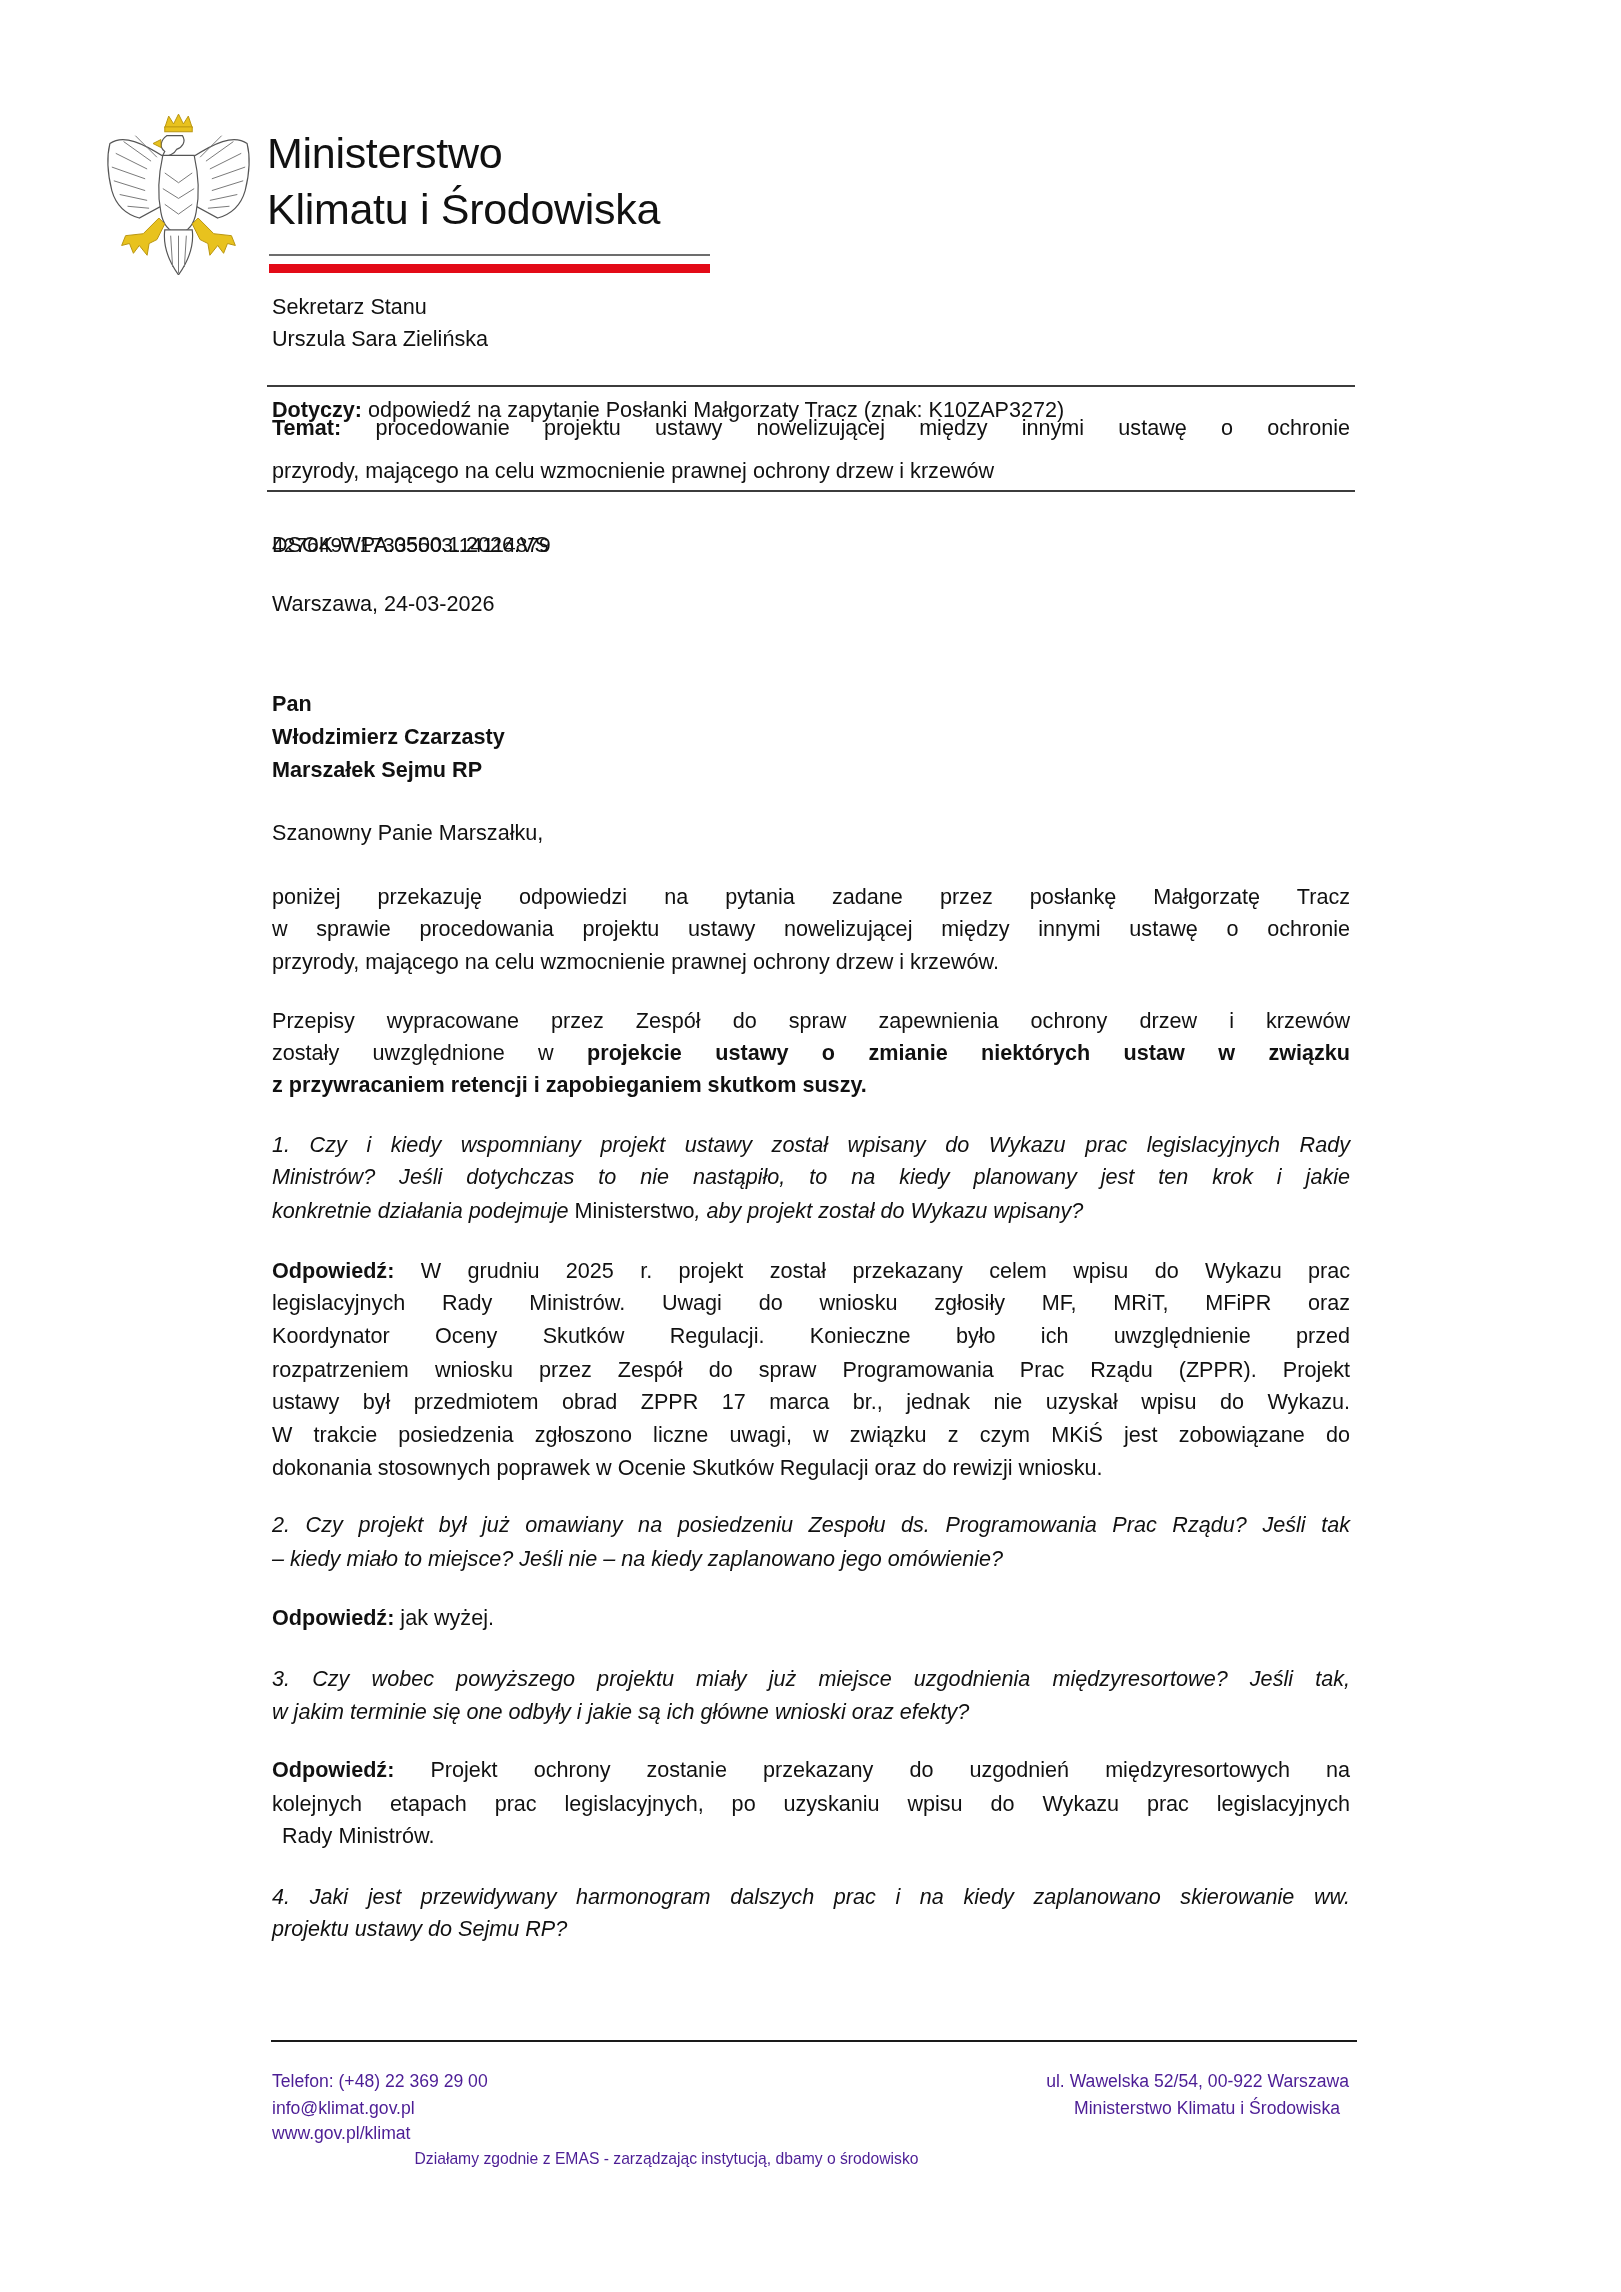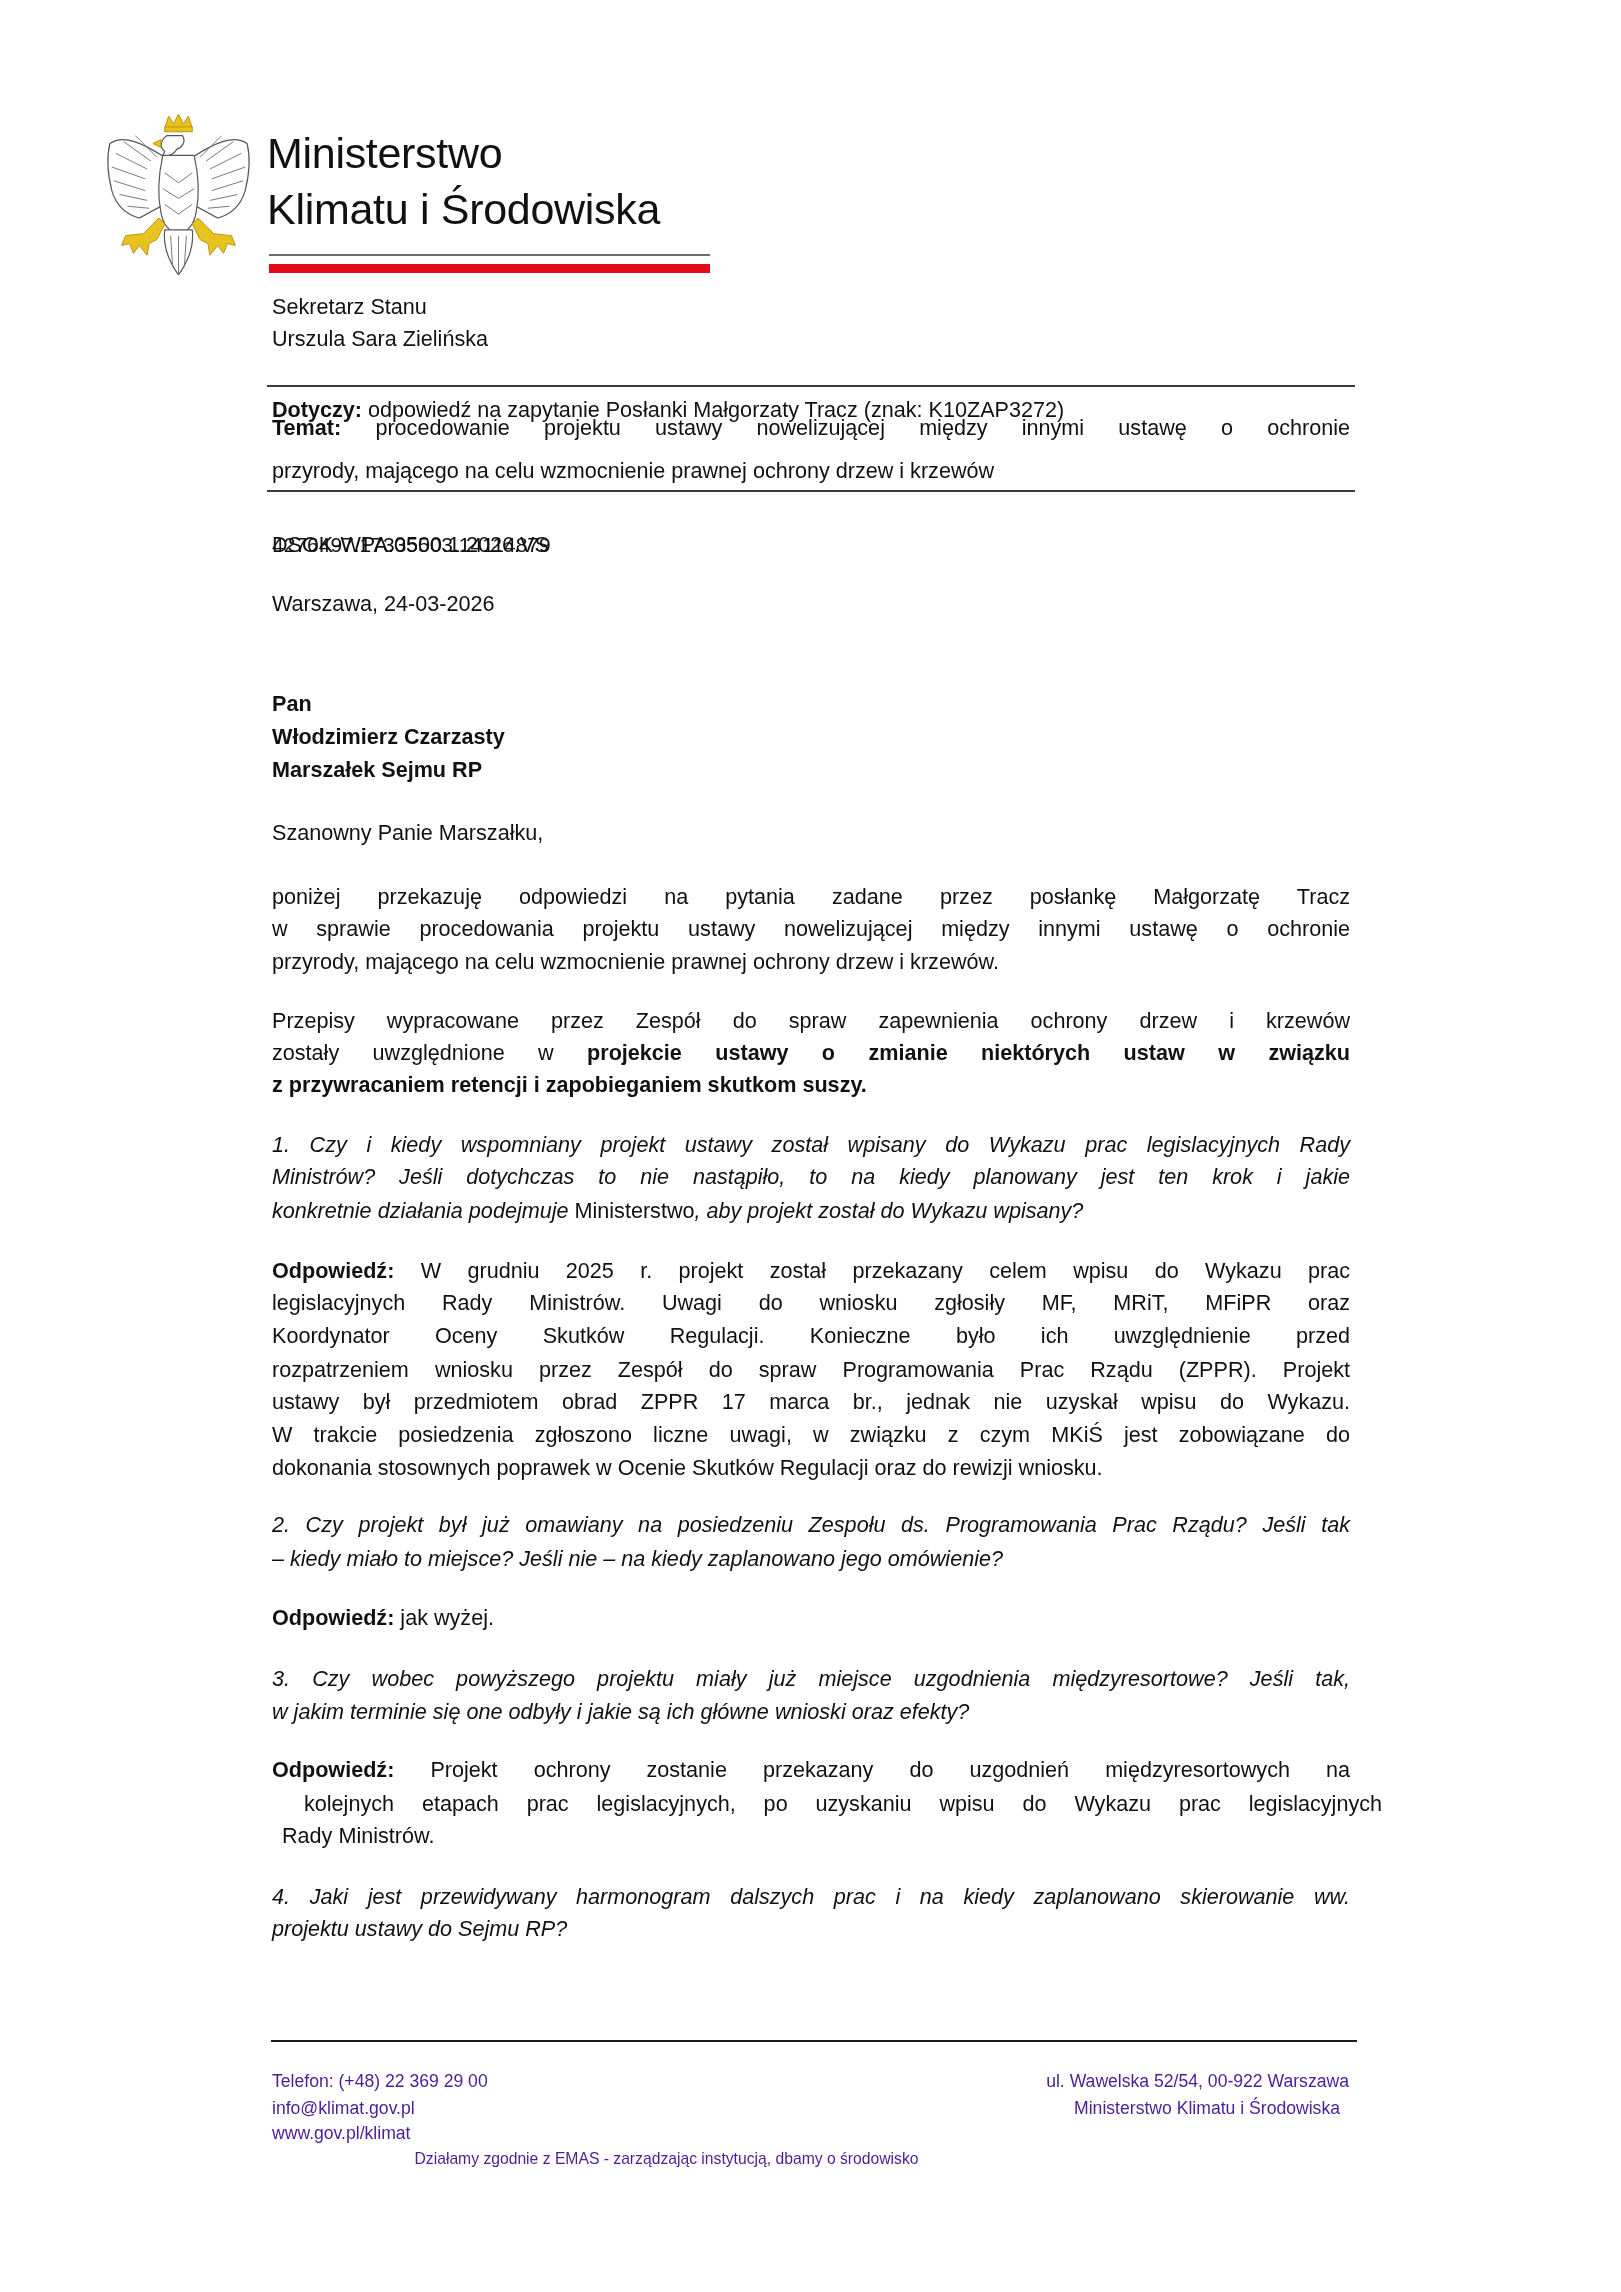--- a/index.html
+++ b/index.html
@@ -111,21 +111,21 @@
   <span>jak wyżej.</span>
 </div>
 
 <div class="ln just it" style="top:1666px;">3. Czy wobec powyższego projektu miały już miejsce uzgodnienia międzyresortowe? Jeśli tak,</div>
 <div class="ln it" style="top:1699px;">w jakim terminie się one odbyły i jakie są ich główne wnioski oraz efekty?</div>
 
 <div class="ln just" style="top:1757px;">
   <span class="b">Odpowiedź:</span>
   <span>Projekt ochrony zostanie przekazany do uzgodnień międzyresortowych na</span>
 </div>
-<div class="ln just" style="top:1791px;margin-left:32px;">kolejnych etapach prac legislacyjnych, po uzyskaniu wpisu do Wykazu prac legislacyjnych</div>
+<div class="ln just" style="top:1791px;">kolejnych etapach prac legislacyjnych, po uzyskaniu wpisu do Wykazu prac legislacyjnych</div>
 <div class="ln" style="top:1823px;margin-left:10px;">Rady Ministrów.</div>
 
 <div class="ln just it" style="top:1884px;">4. Jaki jest przewidywany harmonogram dalszych prac i na kiedy zaplanowano skierowanie ww.</div>
 <div class="ln it" style="top:1916px;">projektu ustawy do Sejmu RP?</div>
 
 <div class="abs" style="left:271px; top:2040px; width:1086px; height:2px; background:#1a1a1a;"></div>
 
 <div class="foot" style="left:272px; top:2071px;">Telefon: (+48) 22 369 29 00</div>
 <div class="foot" style="left:272px; top:2098px;">info@klimat.gov.pl</div>
 <div class="foot" style="left:272px; top:2123px;">www.gov.pl/klimat</div>

